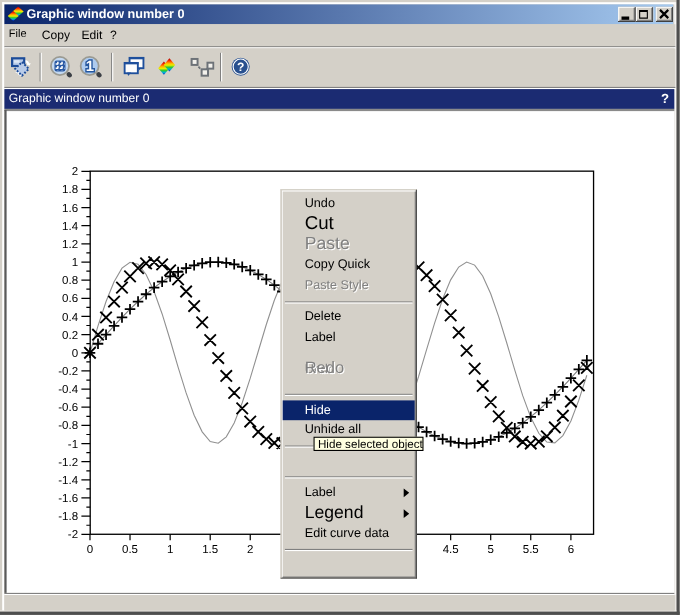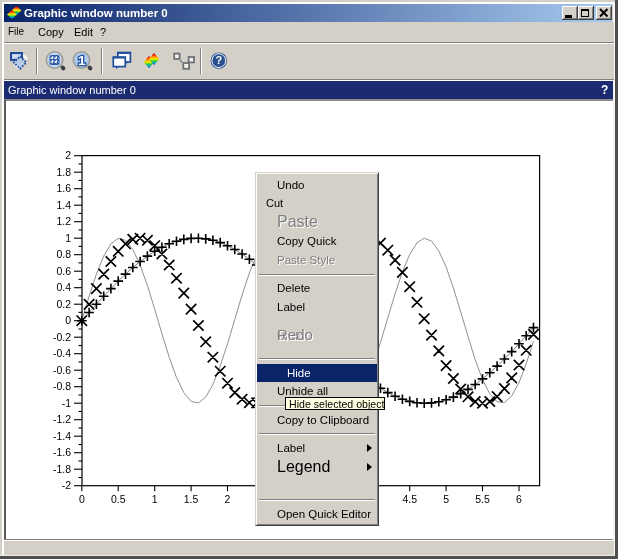--- a/index.html
+++ b/index.html
@@ -219,44 +219,43 @@
 <path d="M71.6 216.5L82.0 226.9M71.6 226.9L82.0 216.5M78.9 200.1L89.3 210.5M78.9 210.5L89.3 200.1M86.2 184.4L96.6 194.8M86.2 194.8L96.6 184.4M93.5 169.9L103.9 180.3M93.5 180.3L103.9 169.9M100.7 157.3L111.1 167.7M100.7 167.7L111.1 157.3M108.0 147.1L118.4 157.5M108.0 157.5L118.4 147.1M115.3 139.6L125.7 150.0M115.3 150.0L125.7 139.6M122.6 135.2L133.0 145.6M122.6 145.6L133.0 135.2M129.9 134.0L140.3 144.4M129.9 144.4L140.3 134.0M137.2 136.1L147.6 146.5M137.2 146.5L147.6 136.1M144.5 141.5L154.9 151.9M144.5 151.9L154.9 141.5M151.7 149.8L162.1 160.2M151.7 160.2L162.1 149.8M159.0 160.8L169.4 171.2M159.0 171.2L169.4 160.8M166.3 174.0L176.7 184.4M166.3 184.4L176.7 174.0M173.6 188.9L184.0 199.3M173.6 199.3L184.0 188.9M180.9 204.9L191.3 215.3M180.9 215.3L191.3 204.9M188.2 221.3L198.6 231.7M188.2 231.7L198.6 221.3M195.5 237.6L205.9 248.0M195.5 248.0L205.9 237.6M202.7 253.0L213.1 263.4M202.7 263.4L213.1 253.0M210.0 267.0L220.4 277.4M210.0 277.4L220.4 267.0M217.3 279.0L227.7 289.4M217.3 289.4L227.7 279.0M224.6 288.4L235.0 298.8M224.6 298.8L235.0 288.4M231.9 295.0L242.3 305.4M231.9 305.4L242.3 295.0M239.2 298.5L249.6 308.9M239.2 308.9L249.6 298.5M246.5 298.7L256.9 309.1M246.5 309.1L256.9 298.7M253.8 295.6L264.1 306.0M253.8 306.0L264.1 295.6M261.0 289.4L271.4 299.8M261.0 299.8L271.4 289.4M268.3 280.3L278.7 290.7M268.3 290.7L278.7 280.3M275.6 268.6L286.0 279.0M275.6 279.0L286.0 268.6M282.9 254.8L293.3 265.2M282.9 265.2L293.3 254.8M290.2 239.6L300.6 250.0M290.2 250.0L300.6 239.6M297.5 223.4L307.9 233.8M297.5 233.8L307.9 223.4M304.8 206.9L315.2 217.3M304.8 217.3L315.2 206.9M312.0 190.8L322.4 201.2M312.0 201.2L322.4 190.8M319.3 175.7L329.7 186.1M319.3 186.1L329.7 175.7M326.6 162.3L337.0 172.7M326.6 172.7L337.0 162.3M333.9 151.0L344.3 161.4M333.9 161.4L344.3 151.0M341.2 142.3L351.6 152.7M341.2 152.7L351.6 142.3M348.5 136.6L358.9 147.0M348.5 147.0L358.9 136.6M355.8 134.1L366.2 144.5M355.8 144.5L366.2 134.1M363.0 134.9L373.4 145.3M363.0 145.3L373.4 134.9M370.3 138.9L380.7 149.3M370.3 149.3L380.7 138.9M377.6 146.0L388.0 156.4M377.6 156.4L388.0 146.0M384.9 155.9L395.3 166.3M384.9 166.3L395.3 155.9M392.2 168.2L402.6 178.6M392.2 178.6L402.6 168.2M399.5 182.5L409.9 192.9M399.5 192.9L409.9 182.5M406.8 198.1L417.2 208.5M406.8 208.5L417.2 198.1M414.0 214.5L424.4 224.9M414.0 224.9L424.4 214.5M421.3 230.9L431.7 241.3M421.3 241.3L431.7 230.9M428.6 246.7L439.0 257.1M428.6 257.1L439.0 246.7M435.9 261.4L446.3 271.8M435.9 271.8L446.3 261.4M443.2 274.3L453.6 284.7M443.2 284.7L453.6 274.3M450.5 284.8L460.9 295.2M450.5 295.2L460.9 284.8M457.8 292.6L468.2 303.0M457.8 303.0L468.2 292.6M465.0 297.4L475.4 307.8M465.0 307.8L475.4 297.4M472.3 299.0L482.7 309.4M472.3 309.4L482.7 299.0M479.6 297.3L490.0 307.7M479.6 307.7L490.0 297.3M486.9 292.4L497.3 302.8M486.9 302.8L497.3 292.4M494.2 284.4L504.6 294.8M494.2 294.8L504.6 284.4M501.5 273.7L511.9 284.1M501.5 284.1L511.9 273.7M508.8 260.8L519.2 271.2M508.8 271.2L519.2 260.8M516.0 246.1L526.4 256.5M516.0 256.5L526.4 246.1M523.3 230.2L533.7 240.6M523.3 240.6L533.7 230.2" stroke="#000" stroke-width="1.7" fill="none"></path>
 </svg>
  <div style="position:absolute;left:4px;top:99px;width:609px;height:2px;background:#8a8a8a"></div>
  <div style="position:absolute;left:4px;top:100px;width:1.5px;height:439px;background:#5a5a5a"></div>
  <div style="position:absolute;left:4px;top:539px;width:609px;height:1px;background:#808080"></div>
  <div style="position:absolute;left:4px;top:540px;width:609px;height:1px;background:#ffffff"></div>
  <div style="position:absolute;left:4px;top:541px;width:610px;height:14px;background:#d4d0c8"></div>
 
  <div style="position:absolute;left:255px;top:172px;width:124px;height:354px;background:#d4d0c8;border-top:1px solid #d4d0c8;border-left:1px solid #d4d0c8;border-right:1px solid #404040;border-bottom:1px solid #404040;box-shadow:inset 1px 1px 0 #ffffff,inset -1px -1px 0 #808080;z-index:50"></div>
 <div style="position:absolute;left:277px;top:175.5px;height:18.8px;line-height:18.8px;font-size:11.5px;color:#000000;z-index:52;white-space:nowrap">Undo</div>
-<div style="position:absolute;left:266px;top:194.3px;height:18.8px;line-height:18.8px;font-size:11px;color:#000000;z-index:52;white-space:nowrap">Cut</div>
+<div style="position:absolute;left:277px;top:194.3px;height:18.8px;line-height:18.8px;font-size:17px;color:#000000;z-index:52;white-space:nowrap">Cut</div>
 <div style="position:absolute;left:277px;top:213.1px;height:18.8px;line-height:18.8px;font-size:16px;color:#808080;text-shadow:1px 1px 0 #ffffff;z-index:52;white-space:nowrap">Paste</div>
 <div style="position:absolute;left:277px;top:231.9px;height:18.8px;line-height:18.8px;font-size:11.5px;color:#000000;z-index:52;white-space:nowrap">Copy Quick</div>
 <div style="position:absolute;left:277px;top:250.7px;height:18.8px;line-height:18.8px;font-size:11.5px;color:#808080;text-shadow:1px 1px 0 #ffffff;z-index:52;white-space:nowrap">Paste Style</div>
 <div style="position:absolute;left:259px;top:273.5px;width:116px;height:1px;background:#808080;z-index:51"></div>
 <div style="position:absolute;left:259px;top:274.5px;width:116px;height:1px;background:#ffffff;z-index:51"></div>
 <div style="position:absolute;left:277px;top:278.9px;height:18.8px;line-height:18.8px;font-size:11.5px;color:#000000;z-index:52;white-space:nowrap">Delete</div>
 <div style="position:absolute;left:277px;top:297.7px;height:18.8px;line-height:18.8px;font-size:11.5px;color:#000000;z-index:52;white-space:nowrap">Label</div>
 <div style="position:absolute;left:277px;top:327px;height:18.8px;line-height:18.8px;font-size:11.5px;color:#808080;text-shadow:1px 1px 0 #ffffff;z-index:52;white-space:nowrap">Undo</div>
 <div style="position:absolute;left:277px;top:326px;height:18.8px;line-height:18.8px;font-size:15px;color:#808080;text-shadow:1px 1px 0 #ffffff;z-index:52;white-space:nowrap">Redo</div>
 <div style="position:absolute;left:259px;top:358.1px;width:116px;height:1px;background:#808080;z-index:51"></div>
 <div style="position:absolute;left:259px;top:359.1px;width:116px;height:1px;background:#ffffff;z-index:51"></div>
 <div style="position:absolute;left:257px;top:363.5px;width:120px;height:18.8px;background:#0a246a;z-index:51"></div>
-<div style="position:absolute;left:287px;top:363.5px;height:34px;line-height:18.8px;font-size:11.5px;color:#fff;z-index:52;white-space:nowrap">Hide</div>
+<div style="position:absolute;left:277px;top:363.5px;height:34px;line-height:18.8px;font-size:11.5px;color:#fff;z-index:52;white-space:nowrap">Hide</div>
 <div style="position:absolute;left:277px;top:382.3px;height:18.8px;line-height:18.8px;font-size:11.5px;color:#000000;z-index:52;white-space:nowrap">Unhide all</div>
 <div style="position:absolute;left:259px;top:405.1px;width:116px;height:1px;background:#808080;z-index:51"></div>
 <div style="position:absolute;left:259px;top:406.1px;width:116px;height:1px;background:#ffffff;z-index:51"></div>
-<div style="position:absolute;left:277px;top:410.5px;height:18.8px;line-height:18.8px;font-size:11.5px;color:#000000;z-index:52;white-space:nowrap">Copy to Clipboard</div>
 <div style="position:absolute;left:259px;top:433.3px;width:116px;height:1px;background:#808080;z-index:51"></div>
 <div style="position:absolute;left:259px;top:434.3px;width:116px;height:1px;background:#ffffff;z-index:51"></div>
 <div style="position:absolute;left:277px;top:438.7px;height:18.8px;line-height:18.8px;font-size:11.5px;color:#000000;z-index:52;white-space:nowrap">Label</div>
 <svg width="8" height="10" style="position:absolute;left:365px;top:443.1px;z-index:52">
       <path d="M2 1 L7 5 L2 9 Z" fill="#000"></path>
     </svg>
 <div style="position:absolute;left:277px;top:457.5px;height:18.8px;line-height:18.8px;font-size:16px;color:#000000;z-index:52;white-space:nowrap">Legend</div>
 <svg width="8" height="10" style="position:absolute;left:365px;top:461.9px;z-index:52">
       <path d="M2 1 L7 5 L2 9 Z" fill="#000"></path>
     </svg>
+<div style="position:absolute;left:277px;top:476.3px;height:18.8px;line-height:18.8px;font-size:11.5px;color:#000000;z-index:52;white-space:nowrap">Edit curve data</div>
 <div style="position:absolute;left:259px;top:499.1px;width:116px;height:1px;background:#808080;z-index:51"></div>
 <div style="position:absolute;left:259px;top:500.1px;width:116px;height:1px;background:#ffffff;z-index:51"></div>
-<div style="position:absolute;left:277px;top:504.5px;height:18.8px;line-height:18.8px;font-size:11.5px;color:#000000;z-index:52;white-space:nowrap">Open Quick Editor</div>
  <div style="position:absolute;left:285px;top:397px;width:100px;height:13px;background:#ffffe1;border:1px solid #000;z-index:60;font-size:10.6px;line-height:13px;padding-left:3px;white-space:nowrap">Hide selected object</div>
 </div>
 </body></html>

